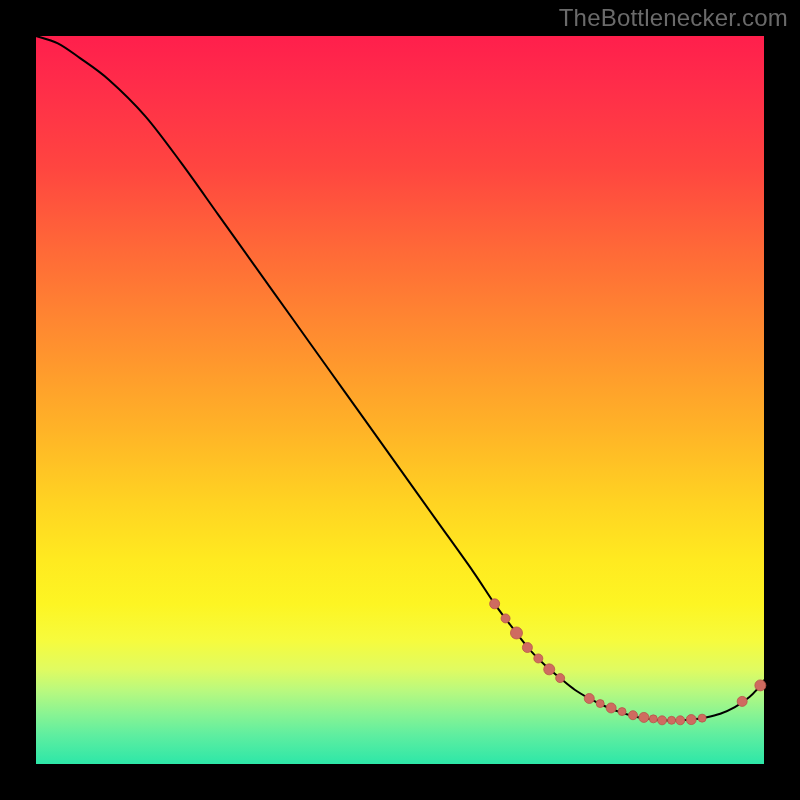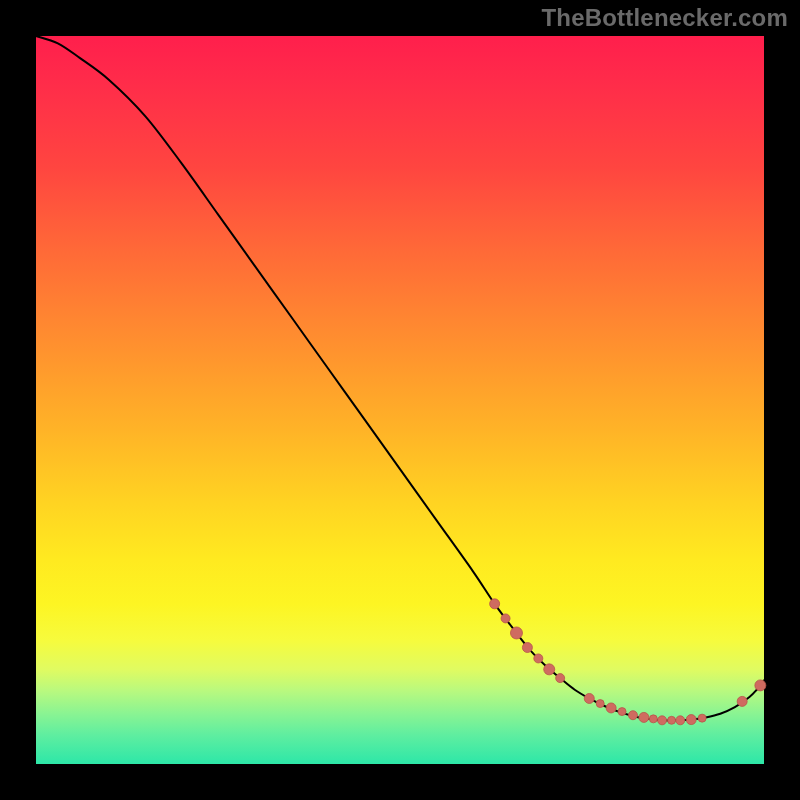--- a/index.html
+++ b/index.html
@@ -16,21 +16,21 @@
     width: 800px;
     height: 800px;
     background: #000;
   }
   .watermark {
     position: absolute;
     top: 4px;
     right: 12px;
     color: #6a6a6a;
     font-size: 24px;
-    font-weight: 700;
+    font-weight: 400;
     letter-spacing: 0.2px;
     user-select: none;
     text-align: center;
   }
   .plot {
     position: absolute;
     left: 36px;
     top: 36px;
     width: 728px;
     height: 728px;

